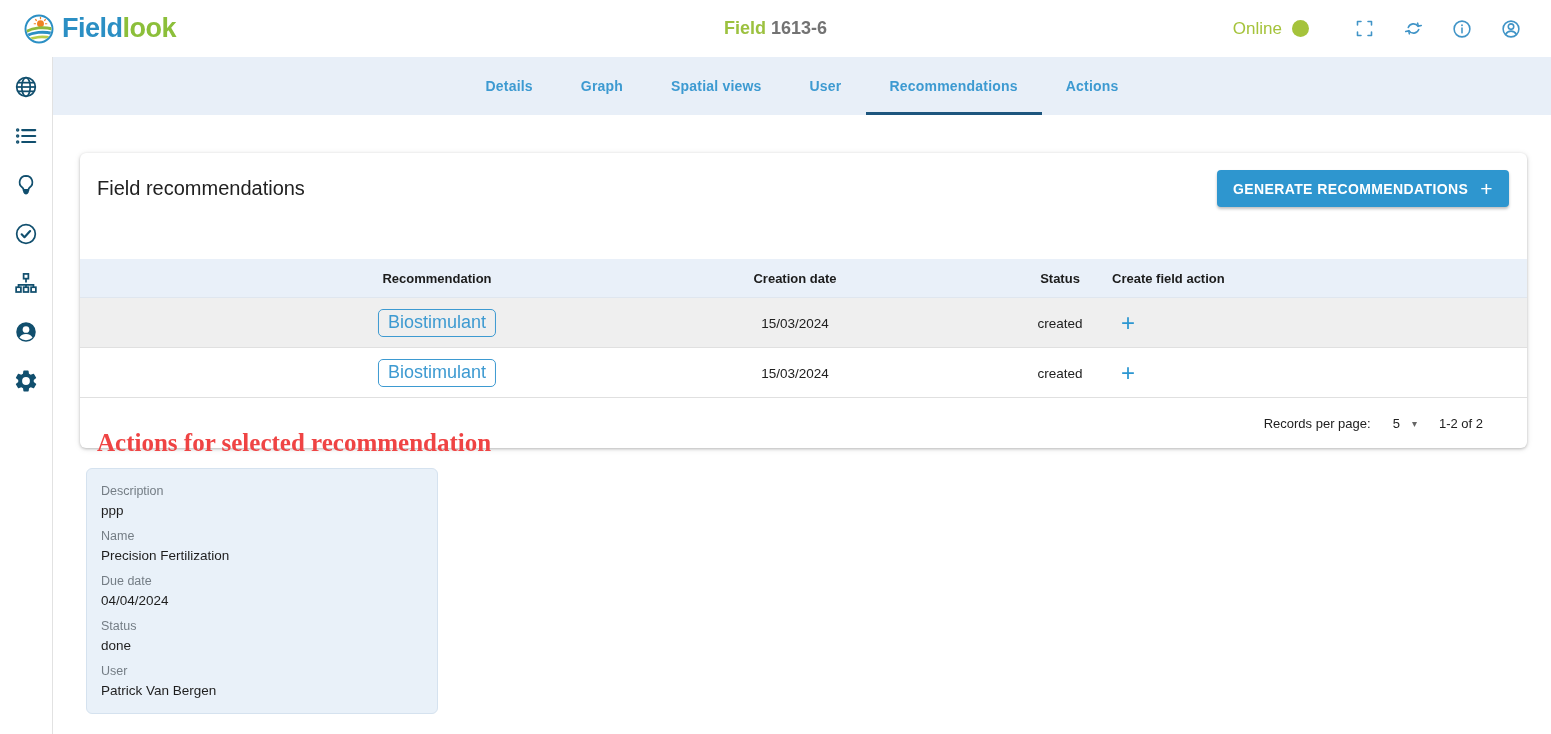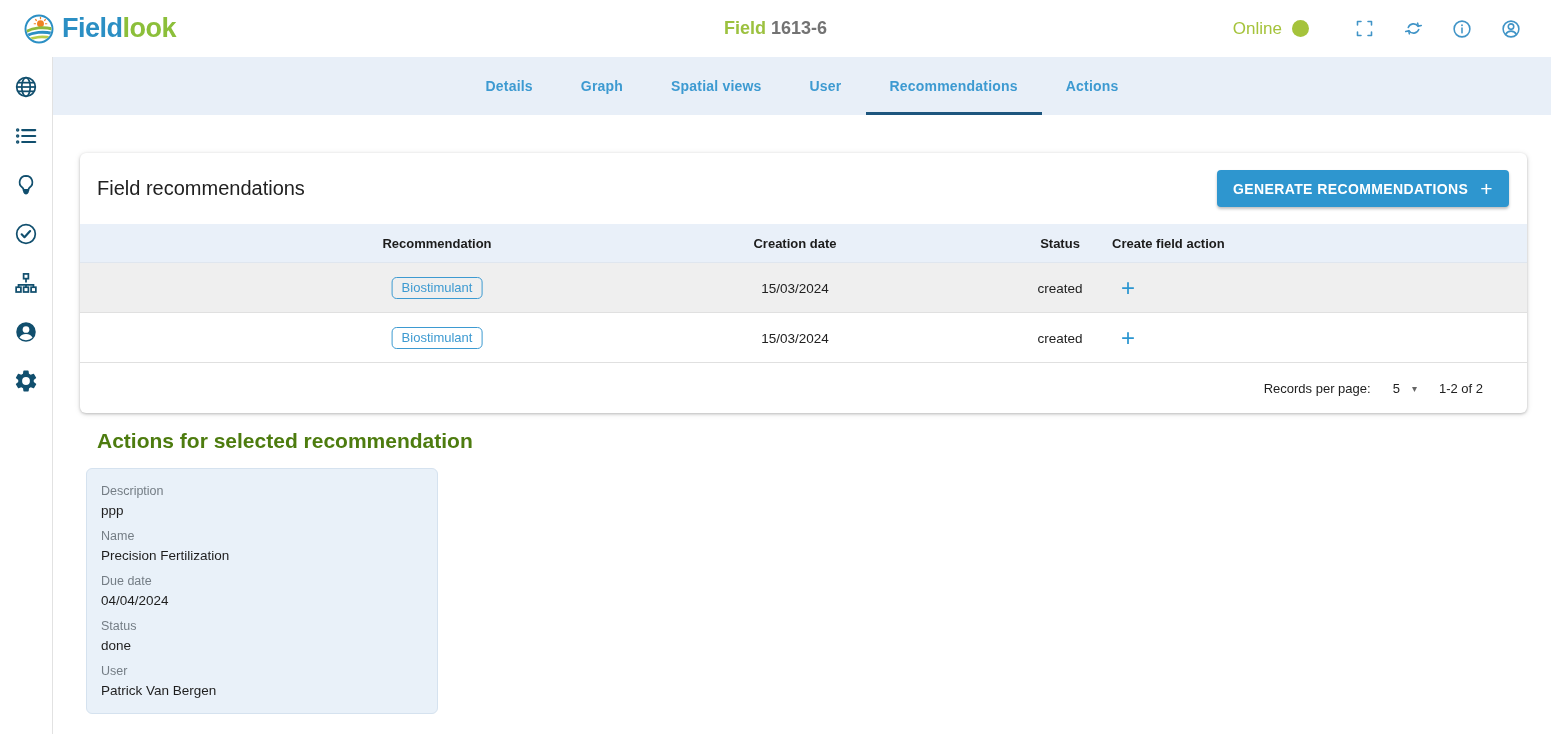--- a/index.html
+++ b/index.html
@@ -78,53 +78,53 @@
   .rec-title { font-size:20px; color:#212121; font-weight:normal; }
   .gen-btn {
     height:37px; background:#2e96cf; color:#fff; border:none; border-radius:4px;
     font-family:inherit; font-size:14px; font-weight:bold; letter-spacing:0.4px;
     padding:0 16px; cursor:pointer; display:flex; align-items:center; gap:12px;
     box-shadow:0 2px 3px rgba(0,0,0,0.25);
   }
   .gen-btn .plus { font-size:21px; font-weight:normal; line-height:1; }
 
   .tbl-header {
-    position:relative; height:39px; background:#e9f0f9; border-bottom:1px solid #dfe6ef;
+    position:relative; height:39px; background:#e9f0f9; border-bottom:1px solid #dfe6ef;margin-top:35px;
   }
   .tbl-header .cell { position:absolute; top:0; height:39px; display:flex; align-items:center;
     font-size:13px; font-weight:bold; color:#1c1c1c; }
   .tbl-row { position:relative; height:50px; border-bottom:1px solid #e0e0e0; }
   .tbl-row.odd { background:#efefef; }
   .tbl-row.even { background:#ffffff; }
   .tbl-row .cell { position:absolute; top:0; height:50px; display:flex; align-items:center;
     font-size:13.5px; color:#212121; }
   .c1 { left:357px; transform:translateX(-50%); }
   .c2 { left:715px; transform:translateX(-50%); }
   .c3 { left:980px; transform:translateX(-50%); }
   .c4h { left:1032px; }
   .c4 { left:1048px; transform:translateX(-50%); }
   .chip {
     border:1px solid #3d9ad1; color:#3d9ad1; border-radius:5px;
-    padding:2px 9px 3px; font-size:13px; background:transparent; cursor:pointer;
+    padding:2px 9px 3px; font-size:18px; background:transparent; cursor:pointer;
     font-family:inherit;
   }
   .row-plus {
     border:none; background:transparent; color:#2b96d1; font-size:24px; line-height:1;
     cursor:pointer; padding:0 4px; font-weight:normal;
   }
 
   .tbl-pagination {
     height:50px; display:flex; align-items:center; justify-content:flex-end;
     padding-right:44px; gap:22px; font-size:13px; color:#212121;
   }
   .rpp-select { display:flex; align-items:center; gap:12px; cursor:pointer; }
   .rpp-caret { font-size:10px; color:#666; }
 
   .section-title {
-    position:absolute; left:44px; top:314px; font-size:21px; color:#4d7c0f;
+    position:absolute; left:44px; top:314px; font-size:25px; color:#ef4444;font-family:Liberation Serif, serif;
   }
 
   .action-card {
     position:absolute; left:33px; top:353px; width:352px; height:246px;
     background:#e9f1f9; border:1px solid #d5e2ef; border-radius:6px;
     padding:13px 14px;
   }
   .field-group { margin-bottom:7px; }
   .field-label { font-size:12.5px; color:#747d85; line-height:19px; }
   .field-value { font-size:13.5px; color:#1e1e1e; line-height:19px; }

